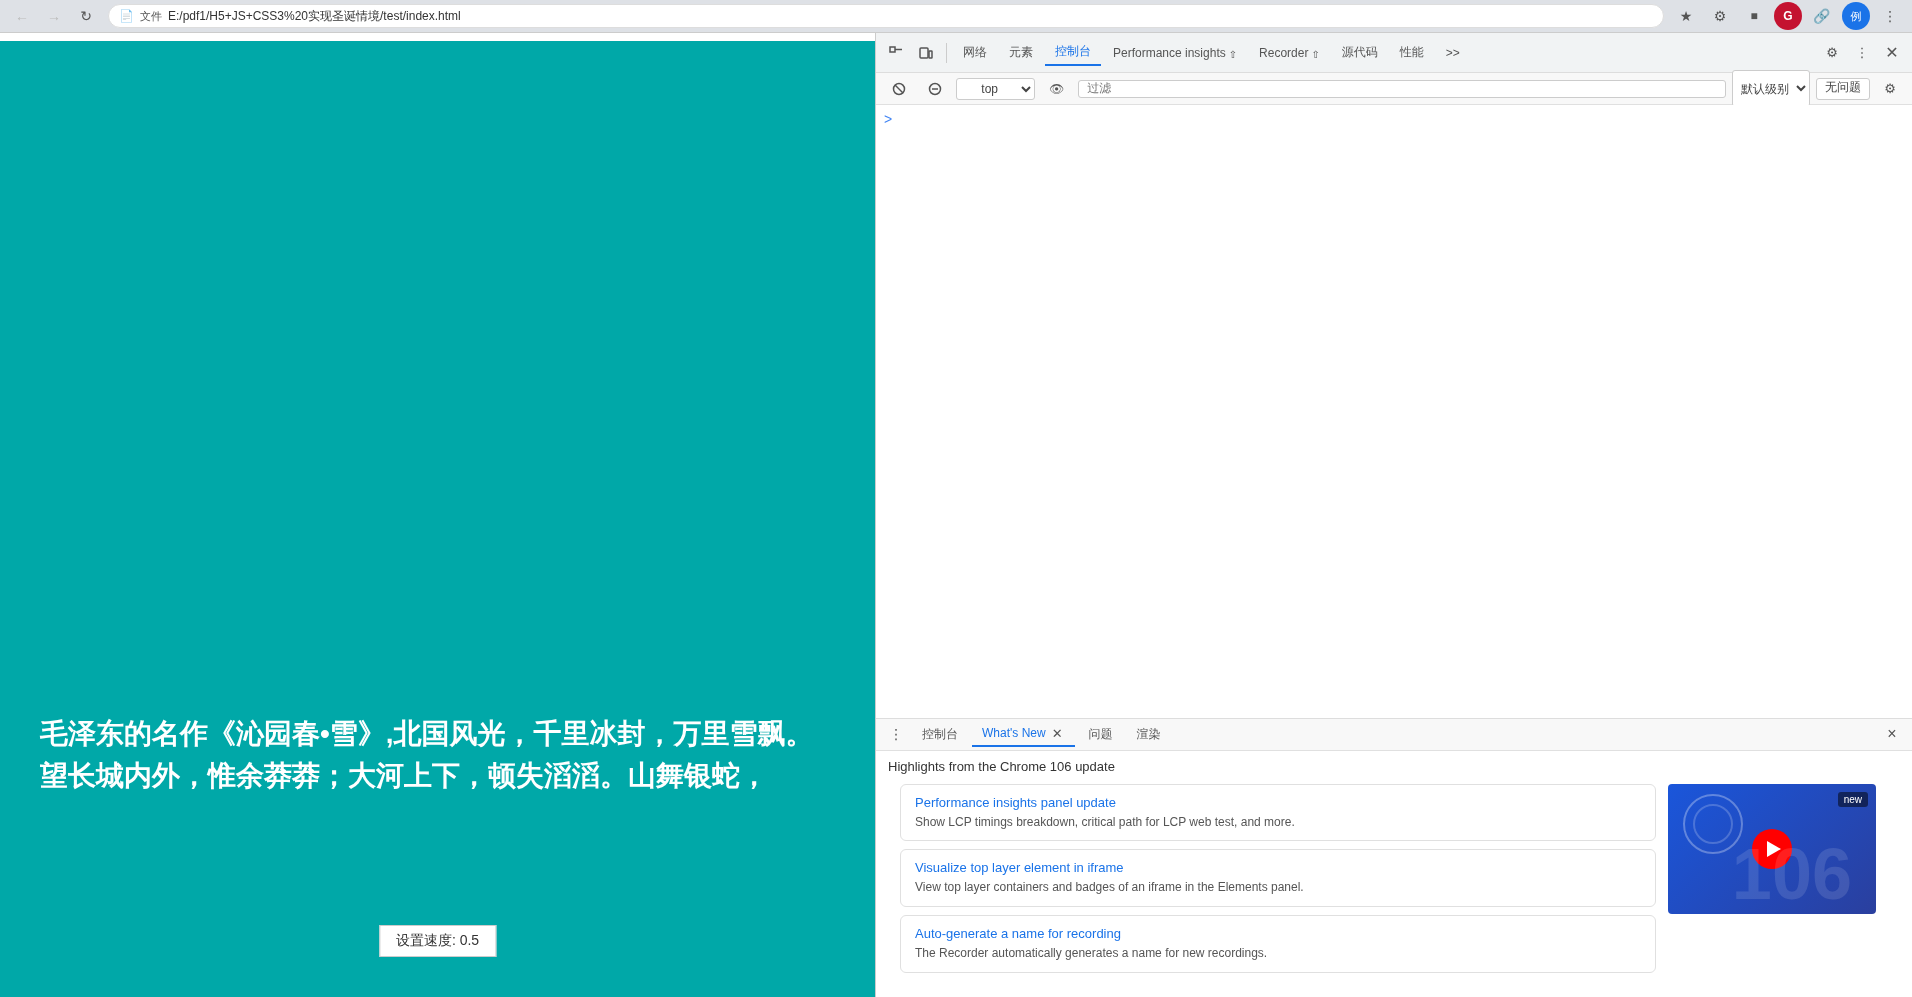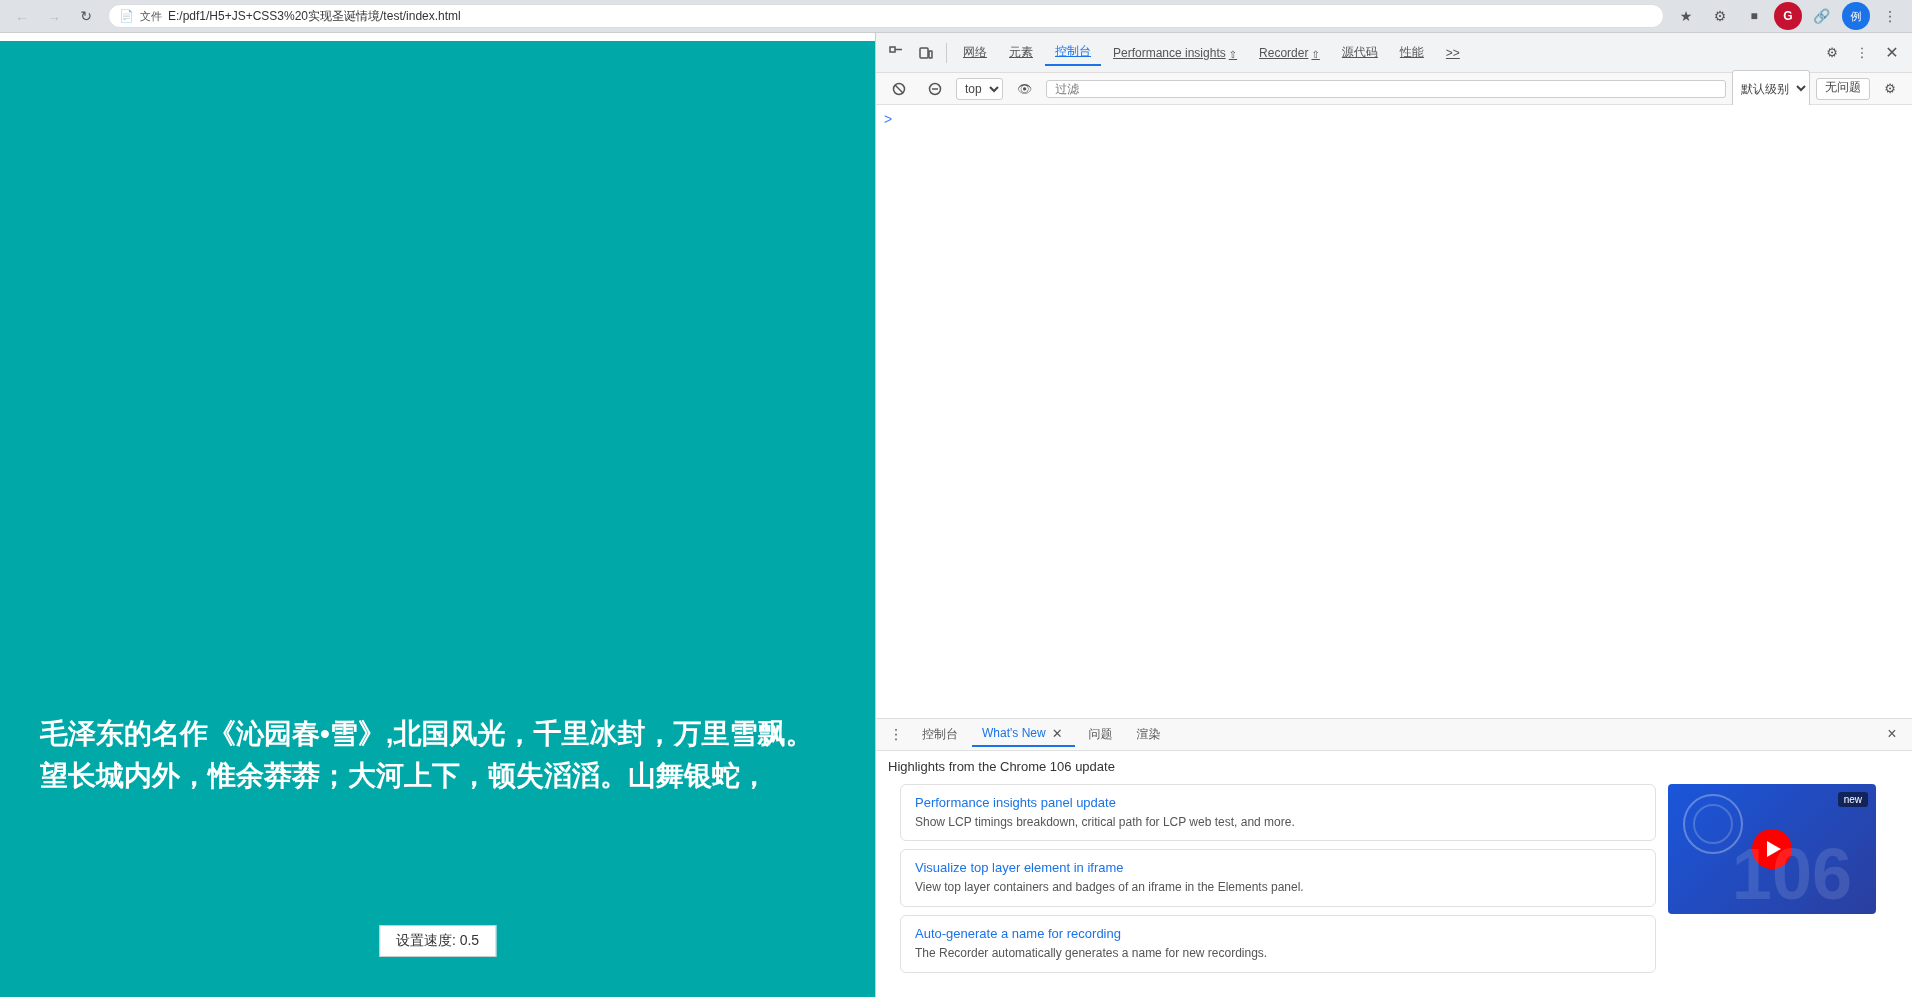--- a/index.html
+++ b/index.html
@@ -25,29 +25,29 @@
     .webpage-text { color: white; font-size: 28px; font-weight: bold; line-height: 1.5; }
     .speed-badge { position: absolute; bottom: 40px; left: 50%; transform: translateX(-50%); background: white; border: 1px solid #ccc; padding: 6px 16px; font-size: 14px; color: #333; }
 
     
     .devtools { flex: 1; display: flex; flex-direction: column; background: #f8f8f8; border-left: 1px solid #ccc; }
 
     
     .devtools-toolbar { height: 40px; background: #f1f3f4; border-bottom: 1px solid #ddd; display: flex; align-items: center; padding: 0 6px; gap: 2px; }
     .dt-icon-btn { width: 28px; height: 28px; border: none; background: transparent; cursor: pointer; display: flex; align-items: center; justify-content: center; font-size: 13px; color: #555; border-radius: 3px; }
     .dt-separator { width: 1px; height: 20px; background: #ccc; margin: 0 4px; }
-    .dt-tab { padding: 4px 10px; font-size: 12px; color: #555; cursor: pointer; border-radius: 3px; white-space: nowrap; display: flex; align-items: flex-end; gap: 3px; text-decoration: underline; }
+    .dt-tab { padding: 4px 10px; font-size: 12px; color: #555; cursor: pointer; border-radius: 3px; white-space: nowrap; display: flex; align-items: flex-end; gap: 3px; }
     .dt-tab.active { color: #1a73e8; border-bottom: 2px solid #1a73e8; border-radius: 0; }
     .dt-more { margin-left: auto; }
 
     
     .devtools-toolbar2 { height: 32px; background: #f8f8f8; border-bottom: 1px solid #e0e0e0; display: flex; align-items: center; padding: 0 8px; gap: 6px; }
     .dt2-btn { height: 22px; padding: 0 8px; font-size: 12px; border: none; background: transparent; cursor: pointer; color: #555; display: flex; align-items: center; gap: 3px; border-radius: 3px; }
-    .dt2-select { height: 22px; padding: 0 4px; font-size: 12px; border: 1px solid #ccc; background: white; cursor: pointer; border-radius: 3px; color: #444; }
-    .dt2-filter { flex: 1; height: 18px; padding: 8px 8px; font-size: 12px; border: 1px solid #ccc; border-radius: 3px; background: white; }
+    .dt2-select { height: 22px; padding: 0 20px; font-size: 12px; border: 1px solid #ccc; background: white; cursor: pointer; border-radius: 3px; color: #444; text-align: right; }
+    .dt2-filter { flex: 1; height: 18px; padding: 8px 8px; font-size: 12px; border: 1px solid #ccc; border-radius: 3px; background: white; font-family: Liberation Serif, serif; }
     .dt2-level-select { height: 37px; padding: 0 4px; font-size: 12px; border: 1px solid #ccc; background: white; cursor: pointer; border-radius: 3px; color: #444; }
     .dt2-issues { height: 22px; padding: 0 8px; font-size: 12px; border: 1px solid #ccc; background: white; cursor: pointer; border-radius: 3px; color: #444; }
 
     
     .console-area { flex: 1; background: white; padding: 4px 0; overflow: auto; }
     .console-prompt { display: flex; align-items: center; padding: 2px 8px; font-size: 12px; color: #888; }
     .console-arrow { color: #4285f4; margin-right: 6px; font-size: 14px; }
 
     
     .devtools-bottom { background: #f8f8f8; border-top: 1px solid #ddd; }

